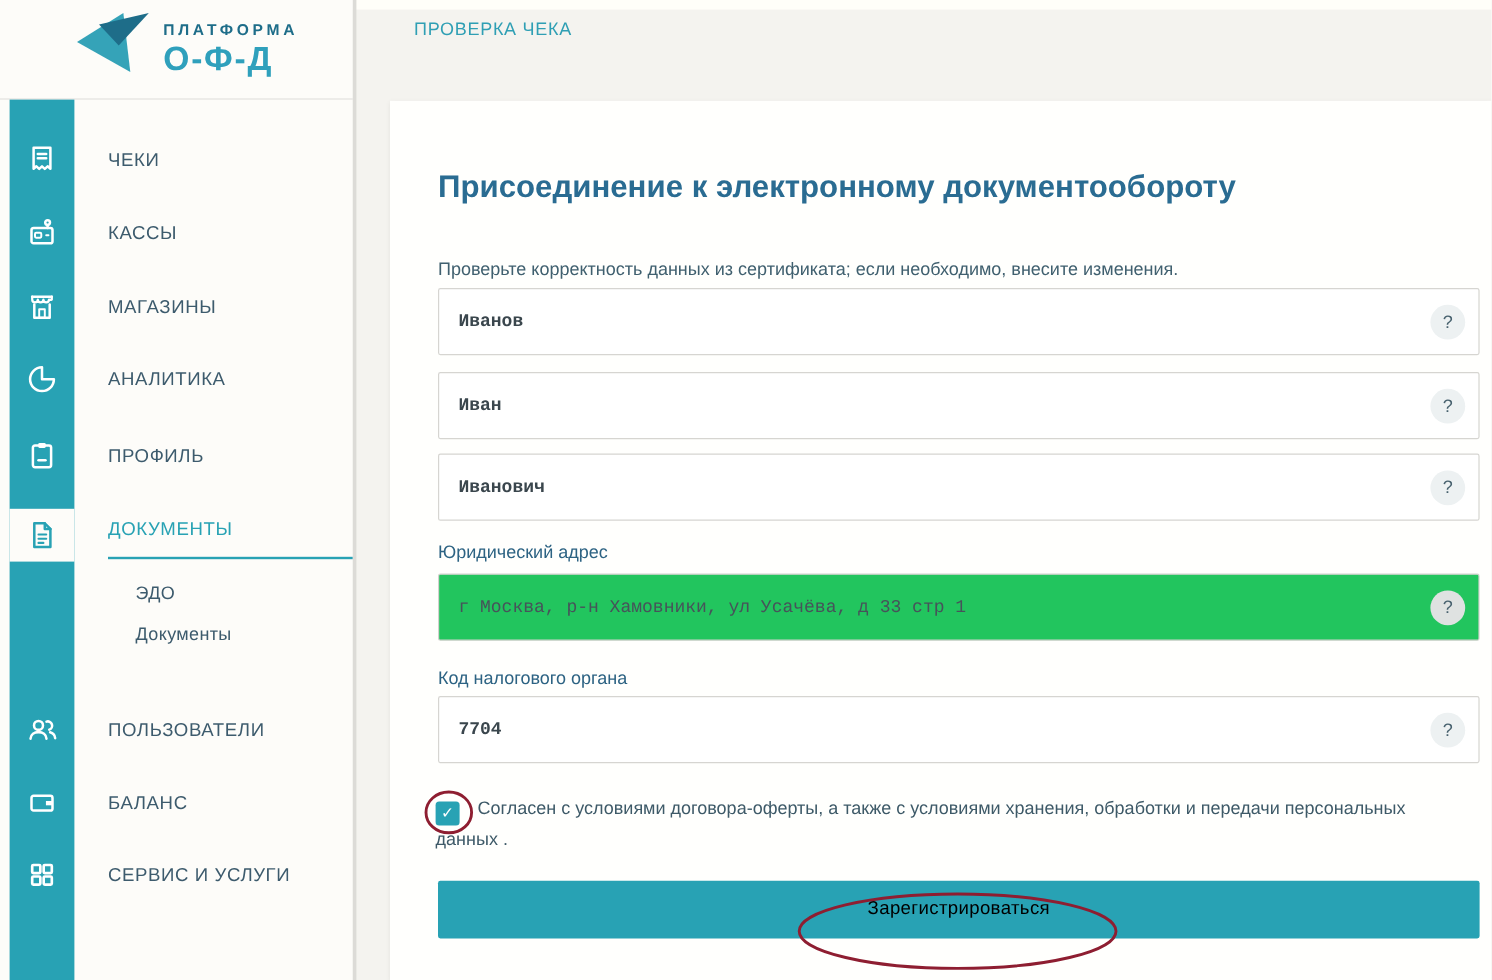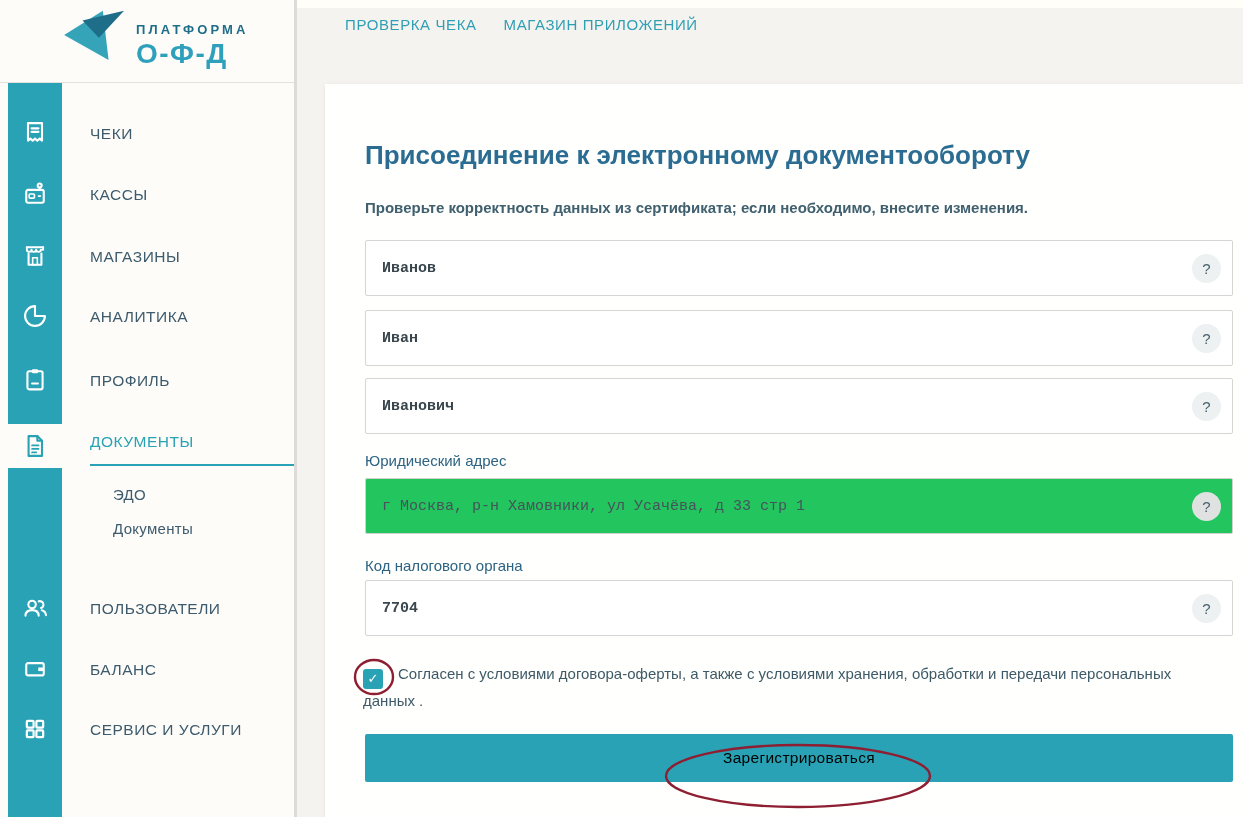--- a/index.html
+++ b/index.html
@@ -15,21 +15,21 @@
 
   
   .sidebar{position:absolute; left:0; top:0; width:294px; height:817px; background:#fdfcf9;}
   .v-divider{position:absolute; left:294px; top:0; width:3px; height:817px; background:#dcdbd7;}
   .header-sep{position:absolute; left:0; top:82px; width:294px; height:1px; background:#e3e2de;}
   .rail{position:absolute; left:8px; top:83px; width:54px; height:734px; background:var(--teal);}
   .rail-active{position:absolute; left:8px; top:424px; width:54px; height:44px; background:#fdfcf9;}
 
   .logo{position:absolute; left:62px; top:6px; display:flex; align-items:flex-start; cursor:pointer;}
   .logo-mark{width:70px; height:56px;}
-  .brand-text{margin-left:4px; margin-top:16px;}
+  .brand-text{margin-left:4px; margin-top:11px;}
   .brand-top{font-size:13px; font-weight:700; letter-spacing:3.1px; color:var(--dark-teal);}
   .brand-bottom{font-size:28px; font-weight:700; letter-spacing:1.5px; color:var(--logo-teal); margin-top:1px;}
 
   .nav-icon{position:absolute; left:21px; width:28px; height:28px; cursor:pointer;}
   .nav-icon svg{width:28px; height:28px; display:block;}
   .nav-label{position:absolute; left:90px; font-size:15.5px; letter-spacing:.5px;
              color:var(--side); font-weight:500; cursor:pointer; white-space:nowrap;}
   .nav-label.active{color:var(--teal);}
   .nav-underline{position:absolute; left:90px; top:464px; width:204px; height:2px; background:var(--teal);}
   .sub-label{position:absolute; left:113px; font-size:15px; letter-spacing:.3px;
@@ -37,21 +37,21 @@
 
   
   .topnav{position:absolute; left:345px; top:16px; display:flex; gap:27px;}
   .topnav span{font-size:15px; letter-spacing:.6px; color:var(--teal-link); font-weight:500;
                cursor:pointer; white-space:nowrap;}
 
   
   .card{position:absolute; left:325px; top:84px; width:918px; height:733px;
         background:#fffffd; box-shadow:0 1px 4px rgba(0,0,0,.07);}
   .title{position:absolute; left:40px; top:56px; font-size:26px; font-weight:700; color:var(--heading);}
-  .subtitle{position:absolute; left:40px; top:115px; font-size:15px; color:var(--text);font-weight:bold;}
+  .subtitle{position:absolute; left:40px; top:132px; font-size:15px; color:var(--text);}
 
   .field{position:absolute; left:40px; width:868px; height:56px; background:#fff;
          border:1px solid var(--field-border); border-radius:2px;}
   .field input{width:100%; height:100%; border:none; outline:none; background:transparent;
                padding:0 52px 0 16px; font-size:15px; font-weight:700; color:#3a464d;
                font-family:Liberation Mono, monospace;}
   .field.gray{background:#22c55e; border-color:#d2d1cd;}
   .field.gray input{font-weight:400; color:#47535a;}
   .help{position:absolute; right:11px; top:13px; width:29px; height:29px; border-radius:50%;
         background:#edf1f2; color:#47616e; font-size:15px; display:flex; align-items:center;
@@ -167,21 +167,20 @@
   <span class="sub-label" style="top:486px">ЭДО</span>
   <span class="sub-label" style="top:520px">Документы</span>
   <span class="nav-label" style="top:600px">ПОЛЬЗОВАТЕЛИ</span>
   <span class="nav-label" style="top:661px">БАЛАНС</span>
   <span class="nav-label" style="top:721px">СЕРВИС И УСЛУГИ</span>
 </aside>
 <div class="v-divider"></div>
 
 <nav class="topnav">
   <span>ПРОВЕРКА ЧЕКА</span>
-  <span>МАГАЗИН ПРИЛОЖЕНИЙ</span>
 </nav>
 
 <main class="card">
   <h1 class="title">Присоединение к электронному документообороту</h1>
   <p class="subtitle">Проверьте корректность данных из сертификата; если необходимо, внесите изменения.</p>
 
   <div class="field" style="top:156px">
     <input value="Иванов" style="">
     <button class="help">?</button>
   </div>

